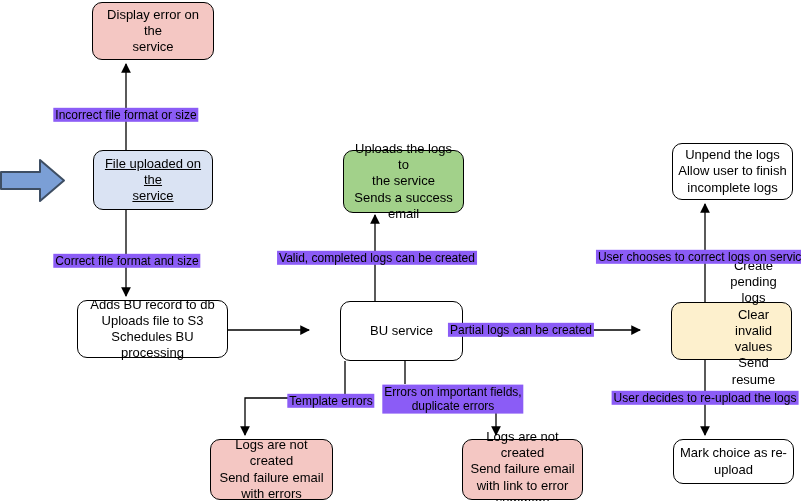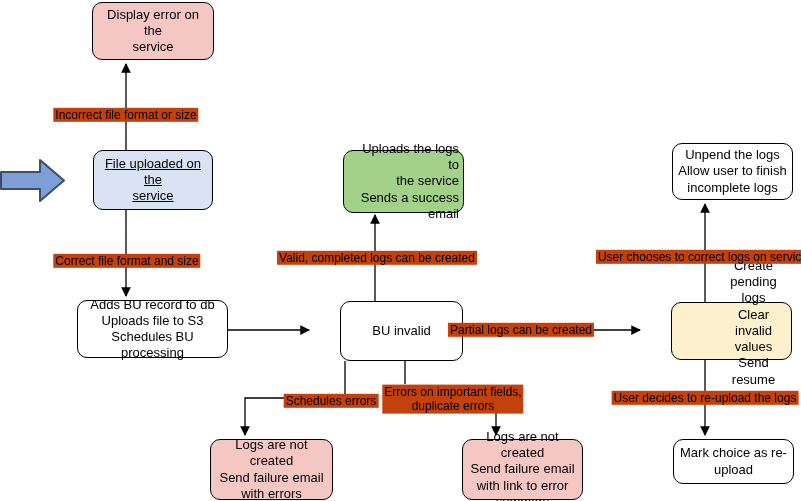--- a/index.html
+++ b/index.html
@@ -49,27 +49,27 @@
     justify-content: center;
     text-align: center;
     font-size: 13px;
     line-height: 1.25;
     white-space: pre-line;
     padding: 2px 4px;
     margin-left: 27px;
   }
   .node.pink   { background: var(--pink-fill); }
   .node.blue   { background: var(--blue-fill); }
-  .node.green  { background: var(--green-fill); text-align: right; }
+  .node.green  { background: var(--green-fill); }
   .node.yellow { background: var(--yellow-fill); padding-left: 48px; }
   .node.white  { background: var(--white-fill); }
   .edge-label {
     position: absolute;
     transform: translate(-50%, -50%);
-    background: #c2410c;
+    background: #8b5cf6;
     font-size: 12px;
     line-height: 1.2;
     white-space: pre;
     text-align: center;
     padding: 0 2px;
   }
 </style>
 </head>
 <body>
 
@@ -94,21 +94,21 @@
     <path class="pointer-shape" d="M1,172 L40,172 L40,160 L64,180.5 L40,201 L40,189 L1,189 Z"></path>
   </svg>
 
   <div class="node pink" style="left:65px;  top:2px;   width:122px; height:58px;">Display error on the
 service</div>
   <div class="node blue" style="left:66px;  top:150px; width:120px; height:60px;text-decoration:underline;">File uploaded on the
 service</div>
   <div class="node white" style="left:50px;  top:300px; width:151px; height:58px;">Adds BU record to db
 Uploads file to S3
 Schedules BU processing</div>
-  <div class="node white" style="left:313px; top:301px; width:123px; height:60px;">BU invalid</div>
+  <div class="node white" style="left:313px; top:301px; width:123px; height:60px;">BU service</div>
   <div class="node green" style="left:316px; top:150px; width:121px; height:63px;">Uploads the logs to
 the service
 Sends a success
 email</div>
   <div class="node white" style="left:645px; top:143px; width:121px; height:57px;">Unpend the logs
 Allow user to finish
 incomplete logs</div>
   <div class="node yellow" style="left:644px; top:302px; width:121px; height:58px;">Create pending logs
 Clear invalid values
 Send resume email</div>
@@ -119,19 +119,19 @@
 with errors</div>
   <div class="node pink" style="left:435px; top:439px; width:121px; height:61px;">Logs are not created
 Send failure email
 with link to error
 summary</div>
 
   <div class="edge-label" style="left:126px; top:115px;">Incorrect file format or size</div>
   <div class="edge-label" style="left:127px; top:261px;">Correct file format and size</div>
   <div class="edge-label" style="left:377px; top:258px;">Valid, completed logs can be created</div>
   <div class="edge-label" style="left:521px; top:330px;">Partial logs can be created</div>
-  <div class="edge-label" style="left:331px; top:401px;">Schedules errors</div>
+  <div class="edge-label" style="left:331px; top:401px;">Template errors</div>
   <div class="edge-label" style="left:453px; top:399px;">Errors on important fields,
 duplicate errors</div>
   <div class="edge-label" style="left:703px; top:257px;">User chooses to correct logs on service</div>
   <div class="edge-label" style="left:705px; top:398px;">User decides to re-upload the logs</div>
 
 </div>
 
 </body></html>

